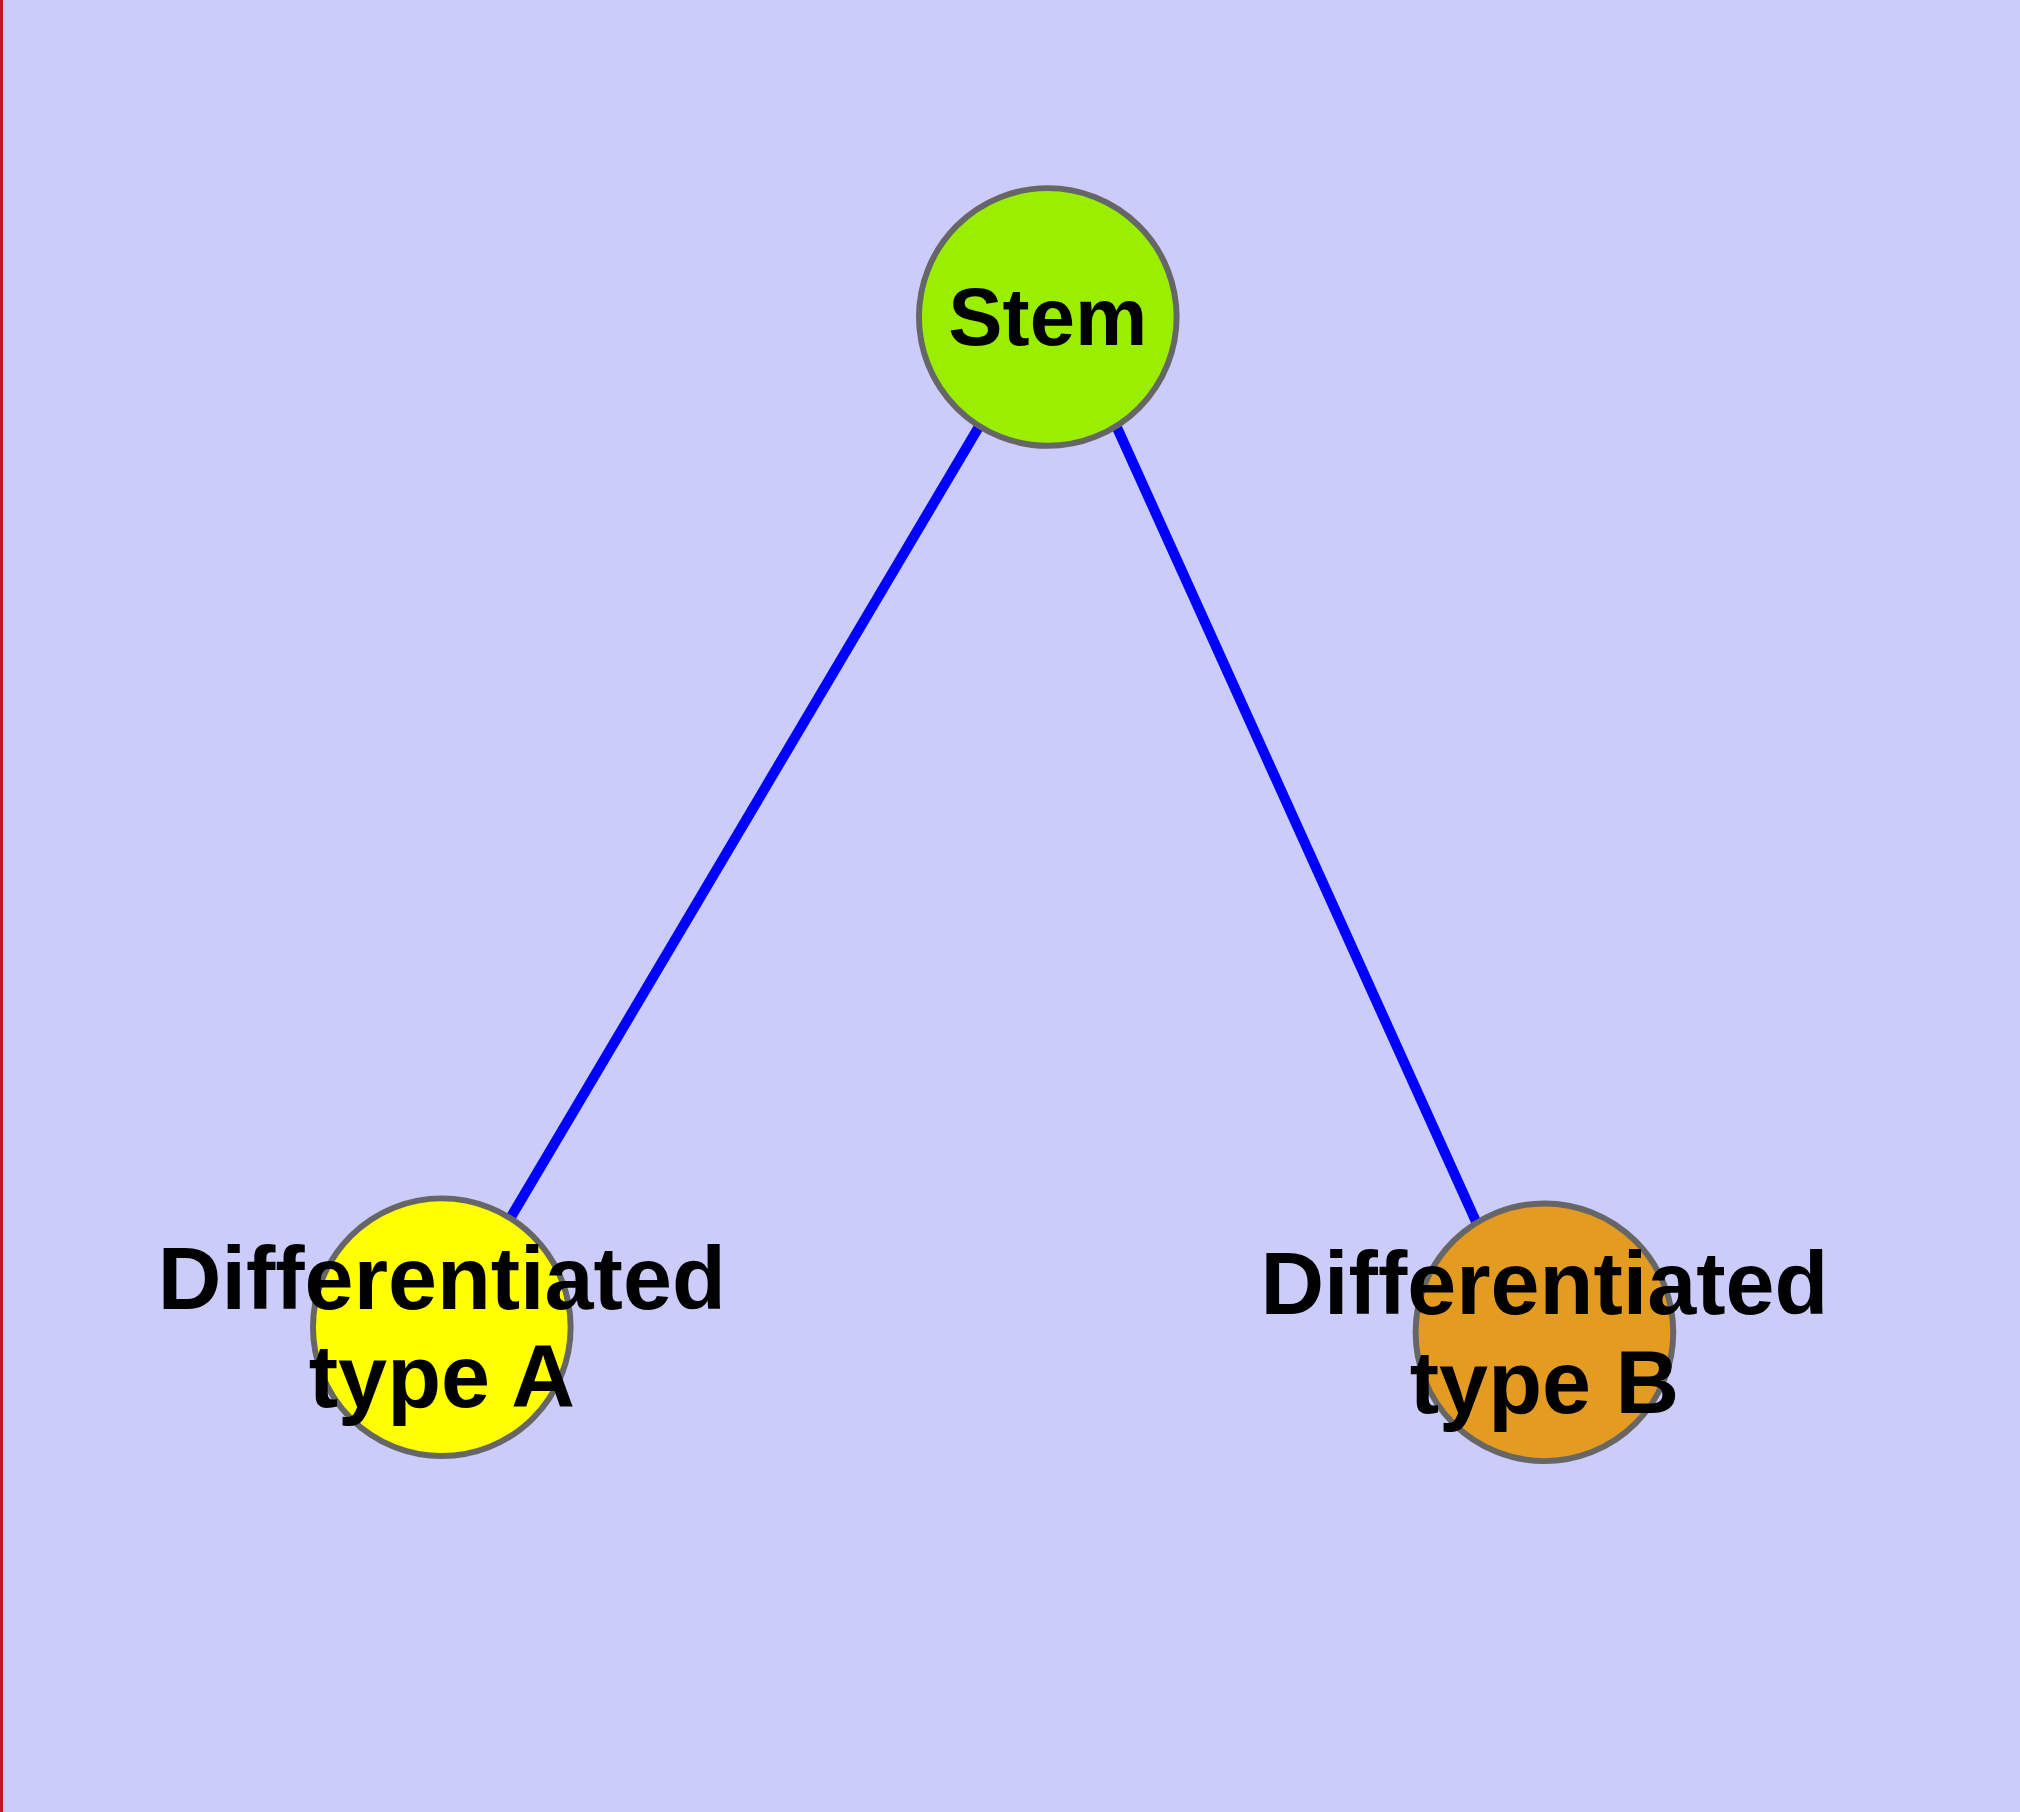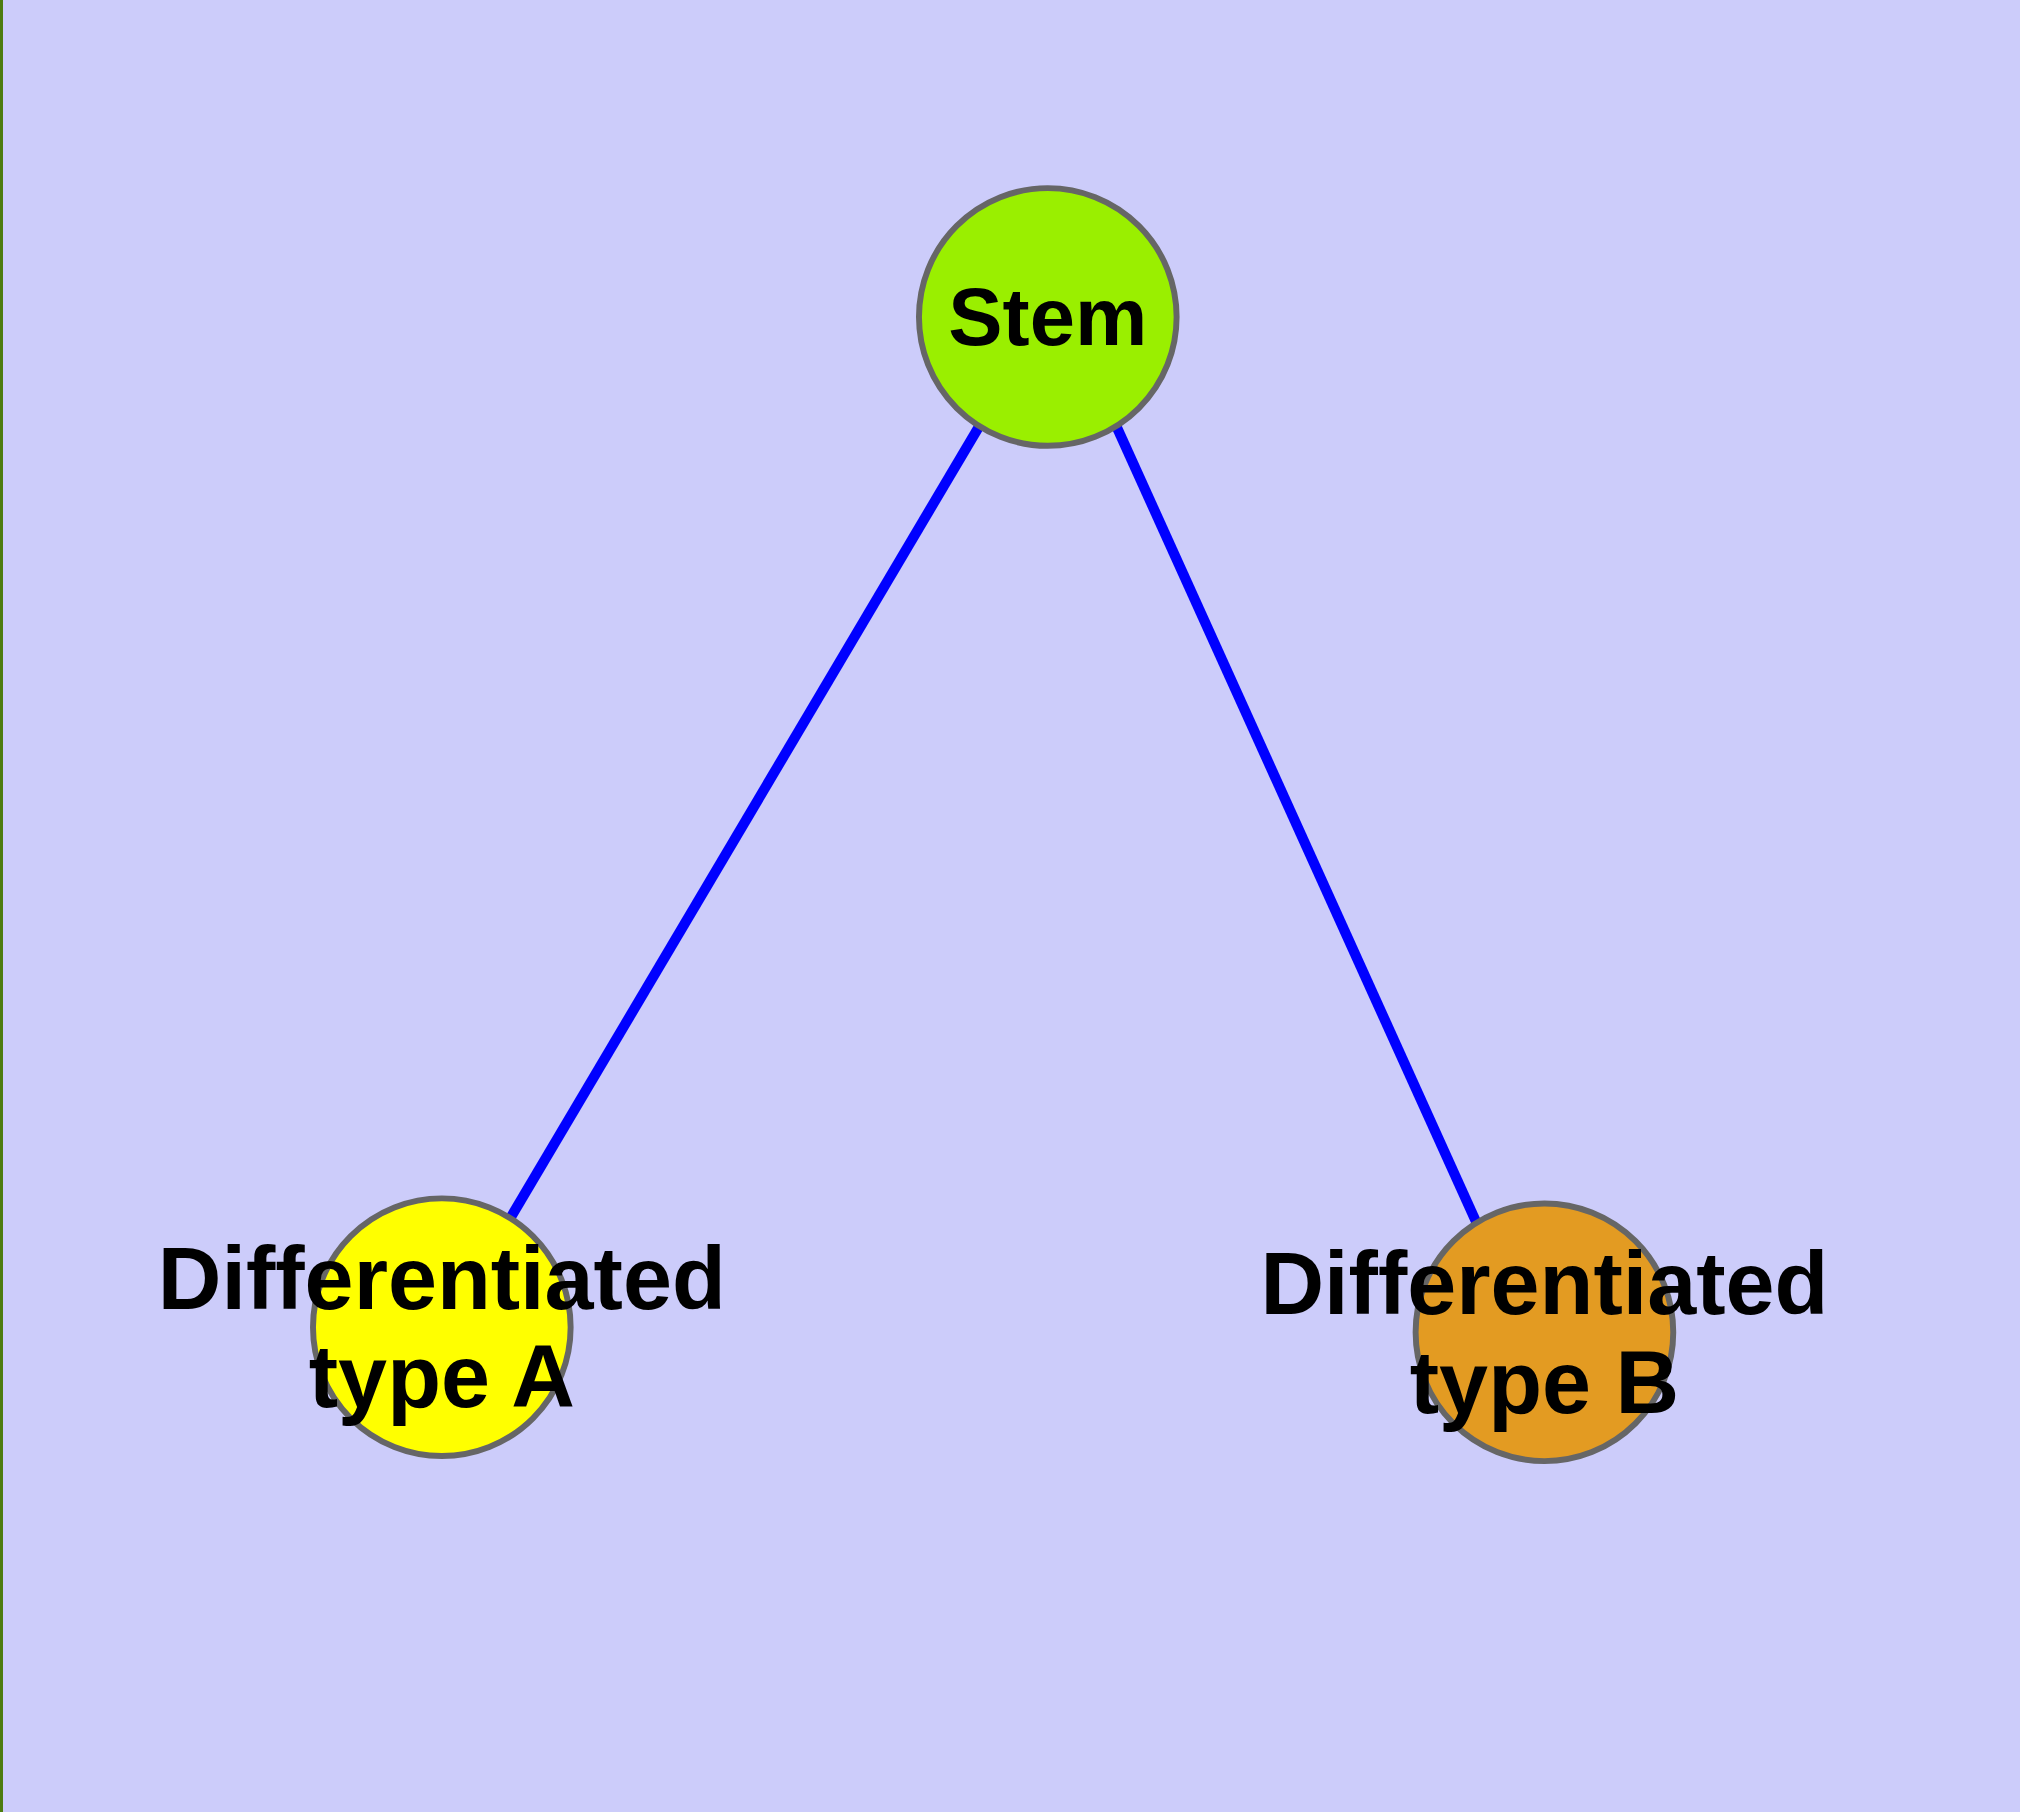--- a/index.html
+++ b/index.html
@@ -5,21 +5,21 @@
 <style>
   html, body {
     margin: 0;
     padding: 0;
     background: #ffffff;
   }
   #canvas {
     position: relative;
     width: 2021px;
     height: 1812px;
-    background: #4d7c0f;
+    background: #b91c1c;
     overflow: hidden;
     font-family: "Liberation Sans", sans-serif;
   }
   #plot-area {
     position: absolute;
     left: 3.4px;
     top: 0px;
     width: 2017px;
     height: 1812px;
     background: #ccccfa;

